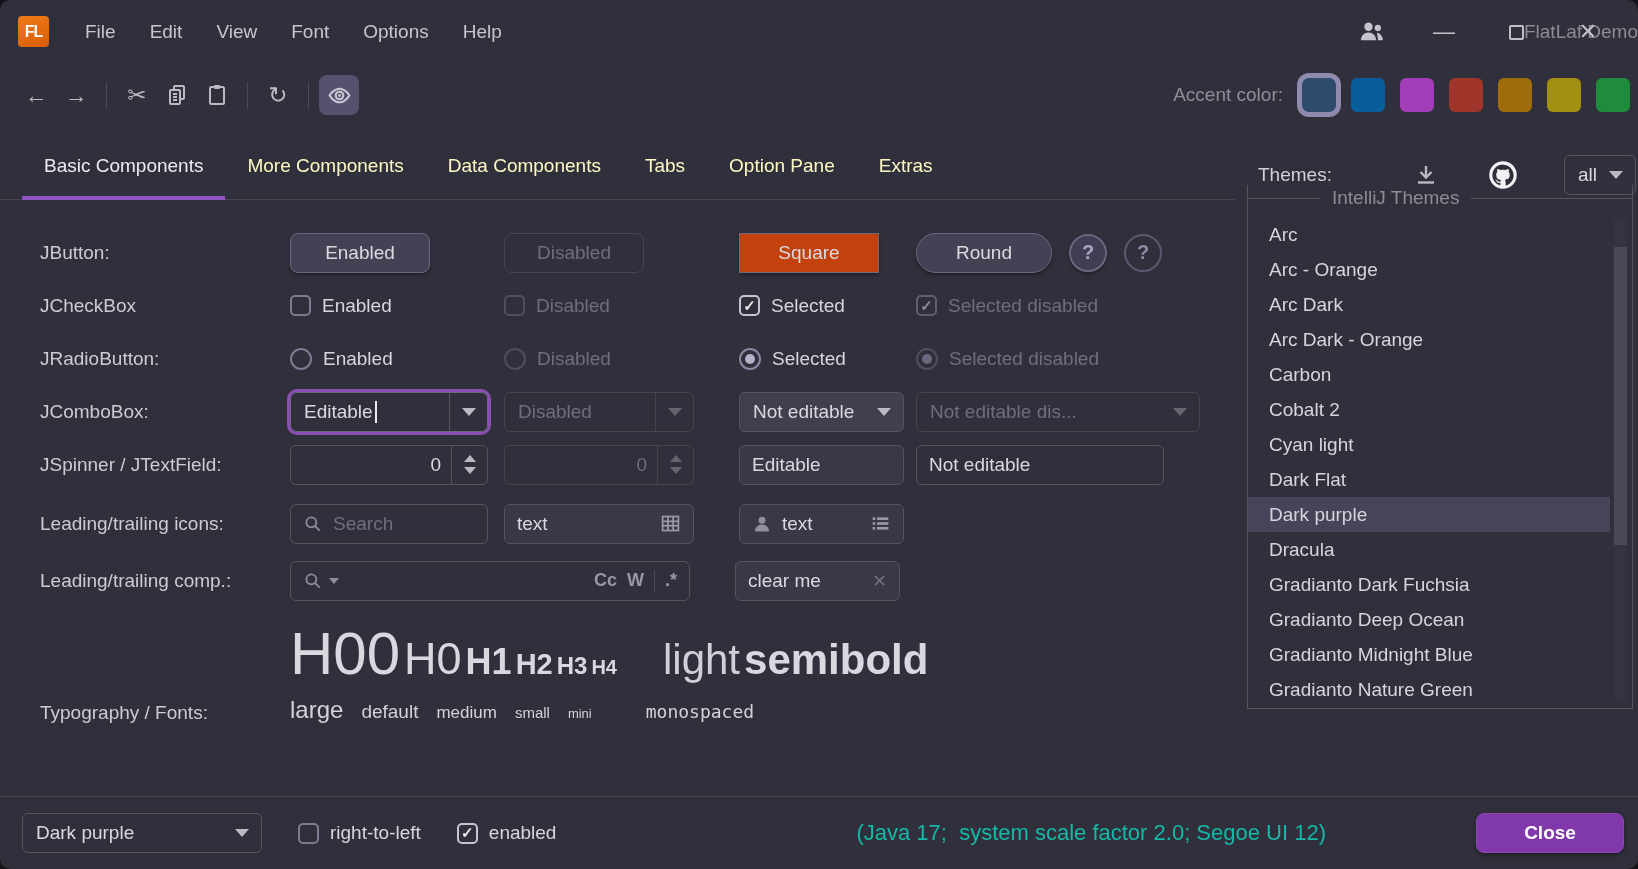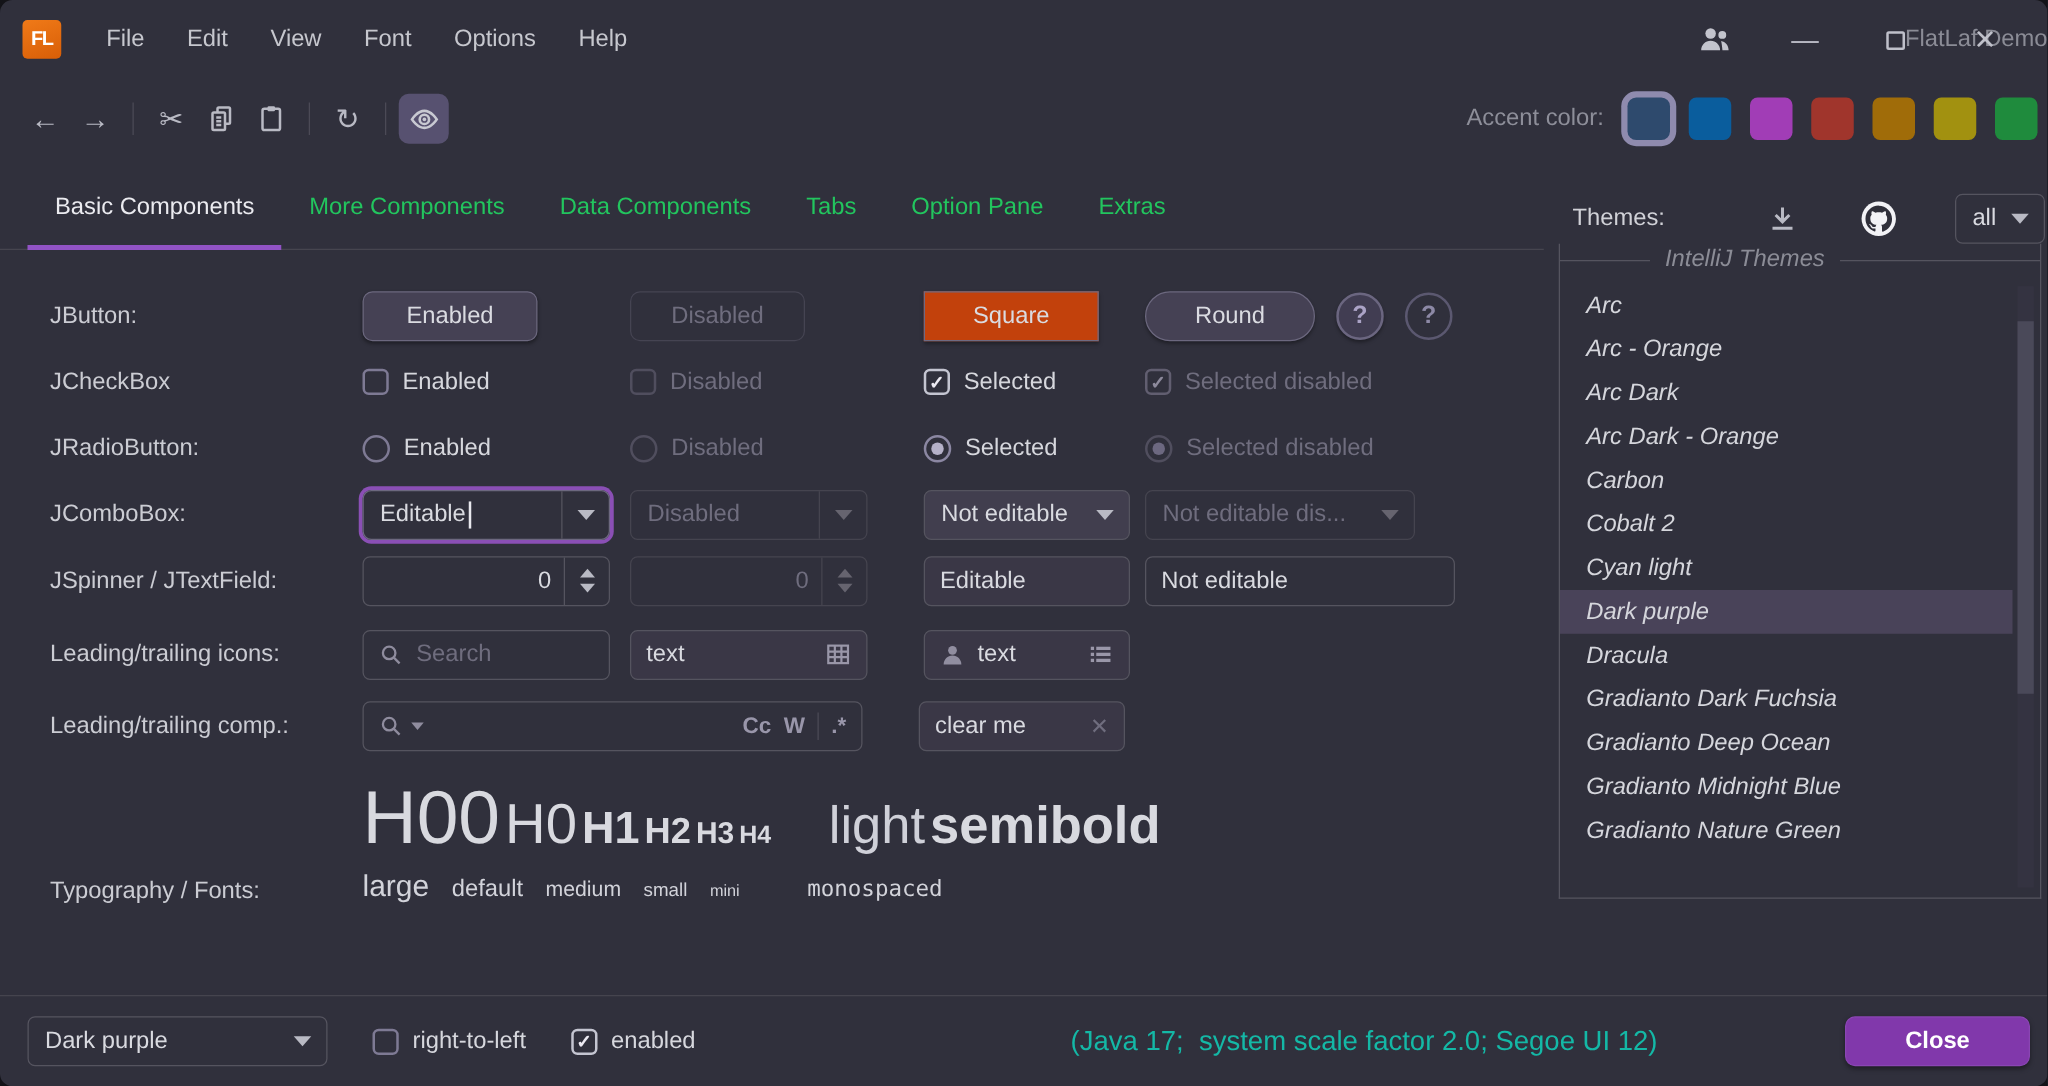--- a/index.html
+++ b/index.html
@@ -30,21 +30,21 @@
   .tb-sep { width:1px; height:26px; background:#4b4a56; margin:0 10px; }
   .accent-group { margin-left:auto; display:flex; align-items:center; gap:15px; padding-right:8px; }
   .accent-label { font-size:19px; color:#8d8e99; margin-right:4px; }
   .swatch { width:34px; height:34px; border-radius:6px; }
   .swatch.sel { box-shadow:0 0 0 5px #8f8bae; border-radius:7px; }
   
   .body-area { position:relative; height:670px; }
   .main-left { position:absolute; left:0; top:10px; width:1235px; height:100%; }
   
   .tabbar { height:64px; display:flex; padding-left:22px; border-bottom:1px solid #46454f; }
-  .tab { padding:0 22px; font-size:19px; color:#22c55e; line-height:60px; position:relative; }
+  .tab { padding:0 22px; font-size:19px; color:#fef9c3; line-height:60px; position:relative; }
   .tab.active { color:#ebebf0; }
   .tab.active::after { content:""; position:absolute; left:0; right:0; bottom:-1px; height:4px; background:#9153c5; }
   
   .rows { padding-top:26px; }
   .row { min-height:53px; display:flex; align-items:center; }
   .row-label { width:290px; padding-left:40px; font-size:19px; color:#cbccd3; flex-shrink:0; }
   .c1 { width:198px; margin-right:16px; display:flex; align-items:center; }
   .c2 { width:190px; margin-right:45px; display:flex; align-items:center; }
   .c3 { width:165px; margin-right:12px; display:flex; align-items:center; }
   .c4 { display:flex; align-items:center; }
@@ -122,21 +122,21 @@
   .t-mini { font-size:13px; }
   .t-mono { font-family:"DejaVu Sans Mono", monospace; font-size:18px; margin-left:36px; }
   
   .themes-area { position:absolute; left:1247px; top:0; width:386px; }
   .themes-head { display:flex; align-items:center; margin-top:29px; padding-left:11px; height:40px;gap:26px; }
   .themes-label { font-size:19px; color:#d0d1d7; }
   .th-icon { display:flex; align-items:center; justify-content:center; }
   .dl-icon { margin-left:56px; }
   .gh-icon { margin-left:24px; }
   .filter-combo { margin-left:20px; width:114px; }
-  .themes-panel { position:relative; margin-top:13px; height:524px; border:1px solid #55545f; border-top:none;font-style:italic; }
+  .themes-panel { position:relative; margin-top:3px; height:524px; border:1px solid #55545f; border-top:none; }
   .panel-header { display:flex; align-items:center; height:26px; margin-top:-13px; }
   .panel-header .hline { height:1px; background:#55545f; flex:1; }
   .panel-header .hline.left { max-width:72px; }
   .panel-title { font-size:19px; color:#8b8c96; padding:0 12px; }
   .tlist { margin-top:6px; }
   .titem { height:35px; line-height:35px; padding-left:21px; font-size:19px; color:#d5d6dc; }
   .titem.sel { background:#494359; margin-right:22px; }
   .vtrack { position:absolute; right:5px; top:34px; bottom:8px; width:13px; background:#343341; }
   .vthumb { position:absolute; right:5px; top:62px; width:13px; height:298px; background:#4a4959; }
   
@@ -342,21 +342,21 @@
             </div>
           </div>
           <div class="c3">
             <div class="combo filled">
               <span class="val">Not editable</span>
               <span class="arrowbox">
                   <span class="arr-dn"></span>
                 </span>
             </div>
           </div>
-          <div class="c4" style="width:216px">
+          <div class="c4" style="width:284px">
             <div class="combo dim2">
               <span class="val">Not editable dis...</span>
               <span class="arrowbox">
                   <span class="arr-dn"></span>
                 </span>
             </div>
           </div>
         </div>
 
         <div class="row">
@@ -518,20 +518,21 @@
           <span class="hline"></span>
         </div>
         <div class="tlist">
           <div class="titem">Arc</div>
           <div class="titem">Arc - Orange</div>
           <div class="titem">Arc Dark</div>
           <div class="titem">Arc Dark - Orange</div>
           <div class="titem">Carbon</div>
           <div class="titem">Cobalt 2</div>
           <div class="titem">Cyan light</div>
+          <div class="titem">Dark Flat</div>
           <div class="titem sel">Dark purple</div>
           <div class="titem">Dracula</div>
           <div class="titem">Gradianto Dark Fuchsia</div>
           <div class="titem">Gradianto Deep Ocean</div>
           <div class="titem">Gradianto Midnight Blue</div>
           <div class="titem">Gradianto Nature Green</div>
         </div>
         <div class="vtrack"></div>
         <div class="vthumb"></div>
       </div>

